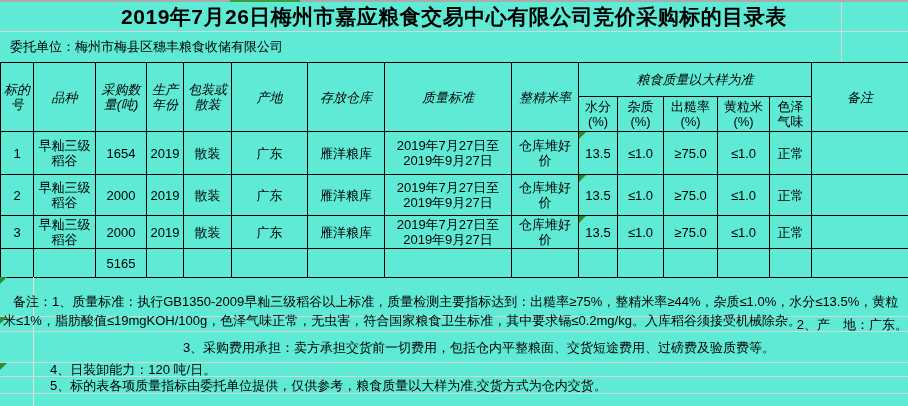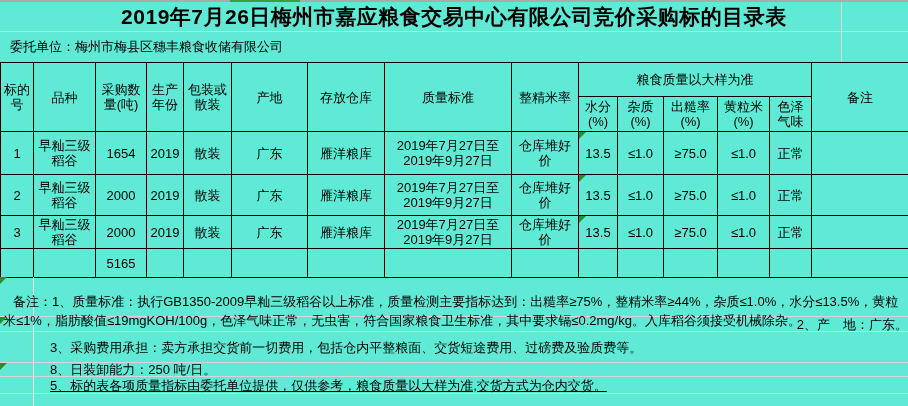--- a/index.html
+++ b/index.html
@@ -19,32 +19,32 @@
 
   .grid-hline { position:absolute; height:1px; background:#d7d7d7; }
   .grid-vline { position:absolute; width:1px; background:#d7d7d7; }
 
   table.cat { position:absolute; left:0; top:62px; width:908px;
               border-collapse:collapse; table-layout:fixed; }
   table.cat th, table.cat td {
       border:1px solid #000; padding:0 1px; text-align:center; vertical-align:middle;
       font-size:13px; font-weight:normal; white-space:pre-line; line-height:15px;
       overflow:hidden; position:relative; }
-  tr.hrow1 { height:34px; } tr.hrow2 { height:35px; }
+  tr.hrow1 { height:34px;font-style:italic; } tr.hrow2 { height:35px; }
   tr.r1 { height:43px; } tr.r2 { height:41px; } tr.r3 { height:33px; } tr.rt { height:29px;padding-left:12px; }
 
   .tri { position:absolute; top:0; left:0; width:0; height:0;
          border-top:7px solid #2e8b2e; border-right:7px solid transparent; }
 
   .notes { position:absolute; left:0; top:277px; width:908px; }
   .note { position:relative; width:908px; font-size:13px; line-height:19px;
           border-bottom:1px solid #d7d7d7; display:flex; align-items:center; }
   .note-1 { height:40px; display:block; padding:15px 3px 0 3px; }
   .note-1 .ptext { text-indent:10px; }
-  .note-2 { height:15px;justify-content:flex-end; } .note-3 { height:31px; } .note-4 { height:14px; } .note-5 { height:17px;text-decoration:underline; }
+  .note-2 { height:15px;justify-content:flex-end; } .note-3 { height:31px;justify-content:center; } .note-4 { height:14px; } .note-5 { height:17px; }
   .note .ind { padding-left:50px; }
   .note-strip { height:12px; border-bottom:none; }
   .notes-vline { position:absolute; left:33px; top:0; width:1px; height:129px; background:#e3e3e3; }
 </style>
 </head>
 <body>
 
 <div class="sheet">
 
   <div class="topbar">
@@ -194,21 +194,21 @@
     </div>
     <div class="note note-2">
       <span class="tri"></span>
       <div class="ind">2、产　地：广东。</div>
     </div>
     <div class="note note-3">
       <div class="ind">3、采购费用承担：卖方承担交货前一切费用，包括仓内平整粮面、交货短途费用、过磅费及验质费等。</div>
     </div>
     <div class="note note-4">
       <span class="tri"></span>
-      <div class="ind">8、日装卸能力：250 吨/日。</div>
+      <div class="ind">4、日装卸能力：120 吨/日。</div>
     </div>
     <div class="note note-5">
       <div class="ind">5、标的表各项质量指标由委托单位提供，仅供参考，粮食质量以大样为准,交货方式为仓内交货。</div>
     </div>
     <div class="note note-strip"></div>
   </div>
 
 </div>
 
 </body></html>

